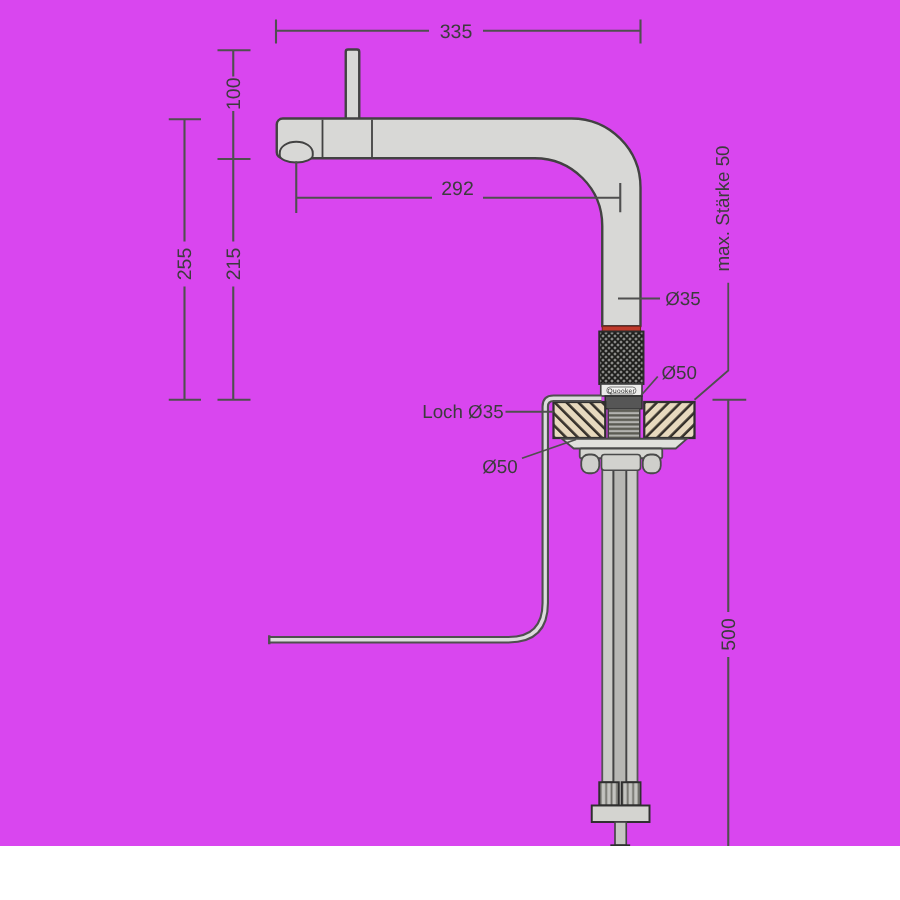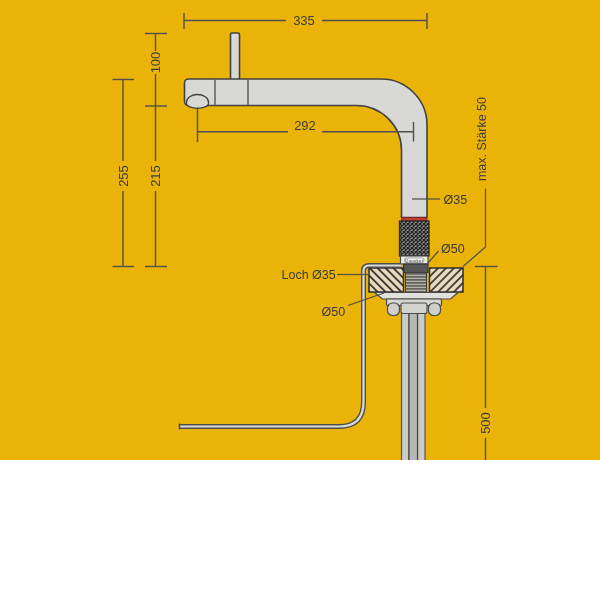--- a/index.html
+++ b/index.html
@@ -1,16 +1,16 @@
 <!DOCTYPE html>
 <html><head>
 <meta charset="utf-8">
 <style>
   html,body{margin:0;padding:0;background:#ffffff;}
-  .stage{position:relative;width:600px;height:460px;background:#eab308;overflow:hidden;
+  .stage{position:relative;width:600px;height:564px;background:#d946ef;overflow:hidden;
          font-family:"Liberation Sans", sans-serif;}
   svg{display:block;}
   .dim-text{fill:#3c3c3c;font-family:"Liberation Sans",sans-serif;font-size:13px;}
   .label-text{fill:#3c3c3c;font-family:"Liberation Sans",sans-serif;font-size:12.5px;}
   .brand-text{fill:#2b2b2b;font-family:"Liberation Sans",sans-serif;font-size:4.4px;letter-spacing:.2px;}
   .dimline{stroke:#4f4f4f;stroke-width:1.4;fill:none;}
   .leader{stroke:#4f4f4f;stroke-width:1.2;fill:none;}
   .part{stroke:#424242;stroke-width:1.6;stroke-linejoin:round;}
 </style>
 </head>

